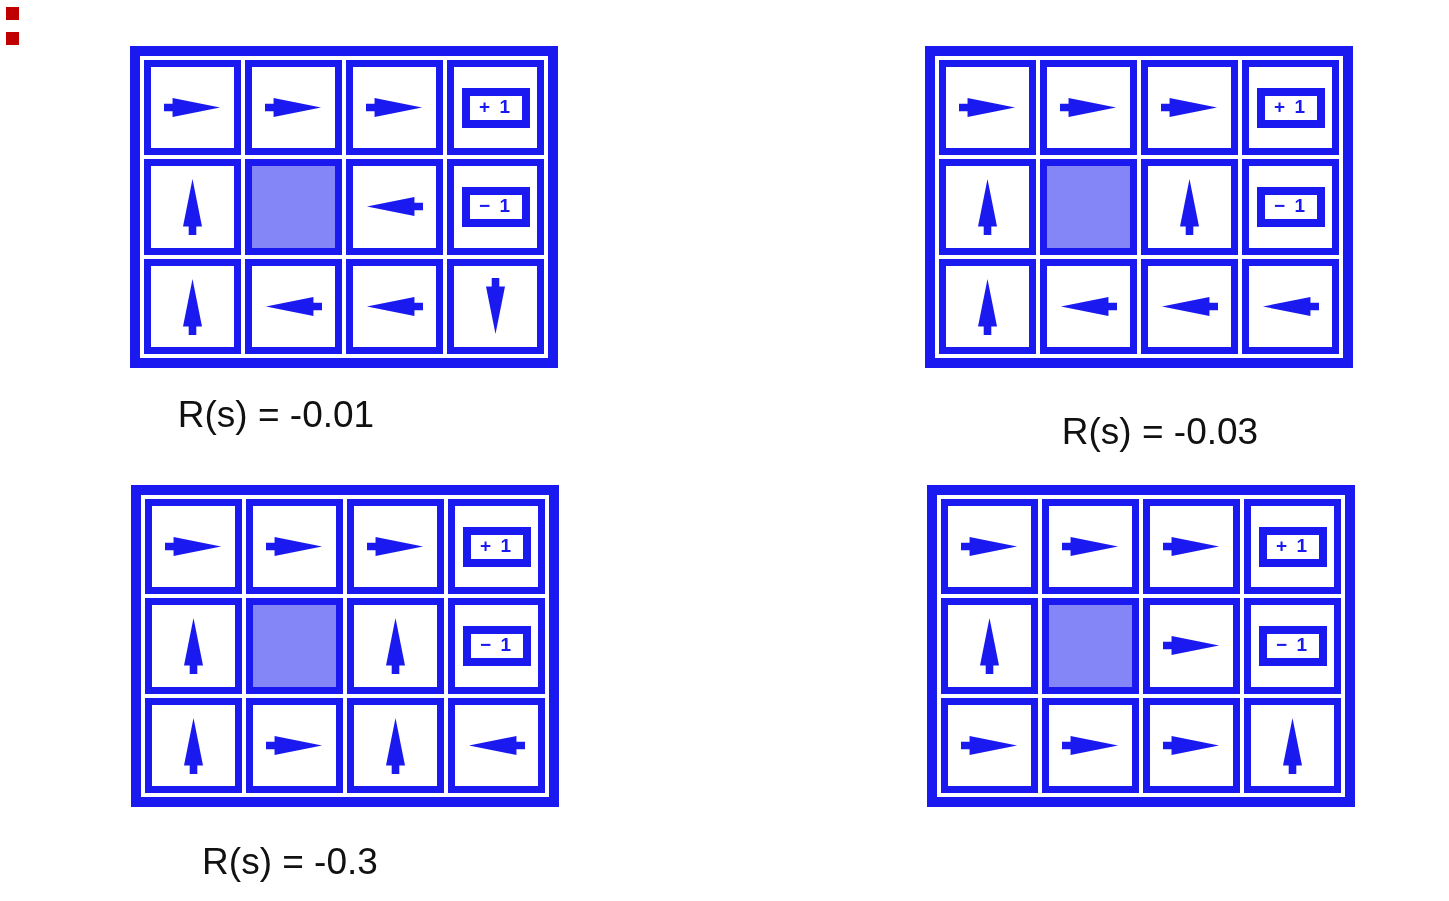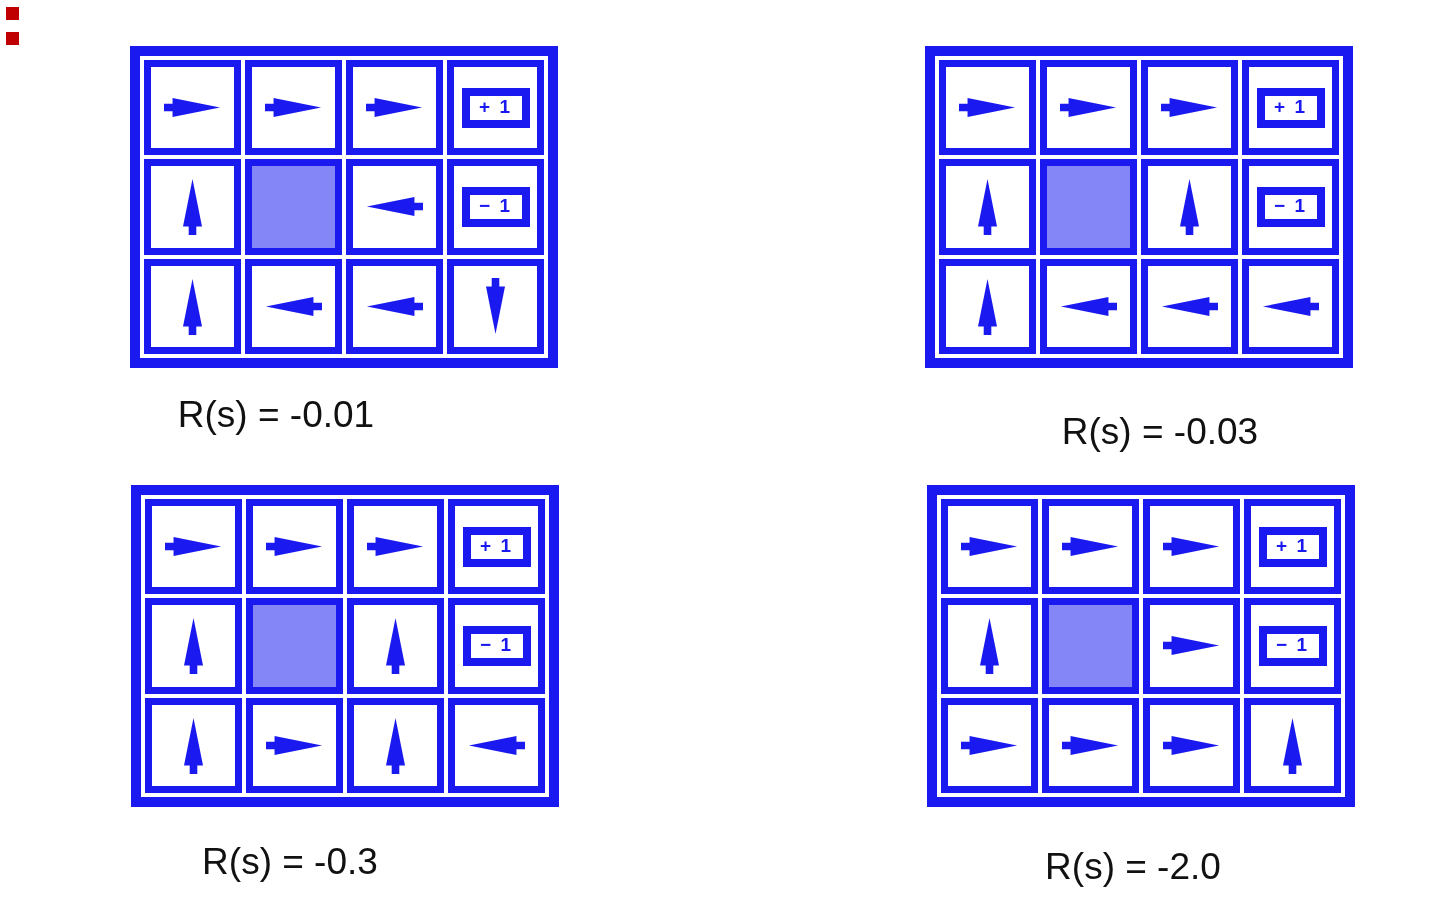--- a/index.html
+++ b/index.html
@@ -325,15 +325,14 @@
       <div class="cell">
         <svg width="23" height="57" viewBox="0 0 24 60">
           <polygon fill="currentColor" points="8,60 8,51 2,51 12,1 22,51 16,51 16,60"></polygon>
         </svg>
       </div>
     </div>
 
   <div class="caption cap1">R(s) = -0.01</div>
   <div class="caption cap2">R(s) = -0.03</div>
   <div class="caption cap3">R(s) = -0.3</div>
-  <div class="caption cap4">R(s) = -2.0</div>
 
 </div>
 
 </body></html>

